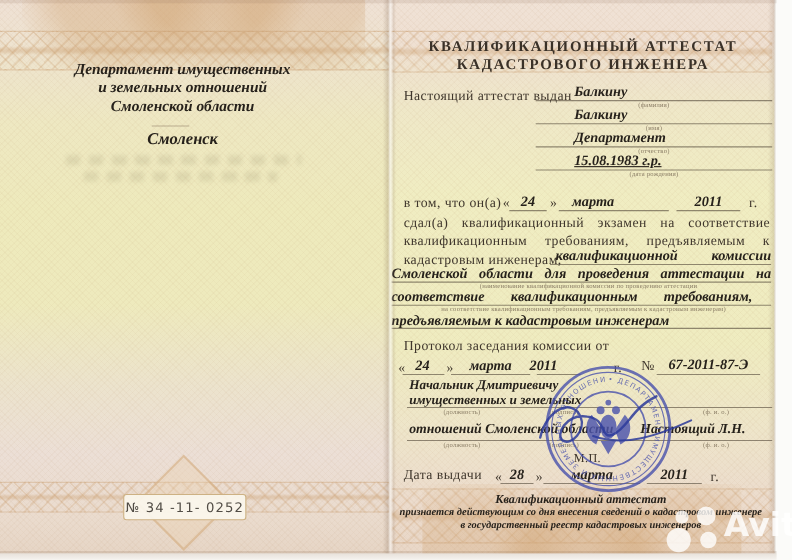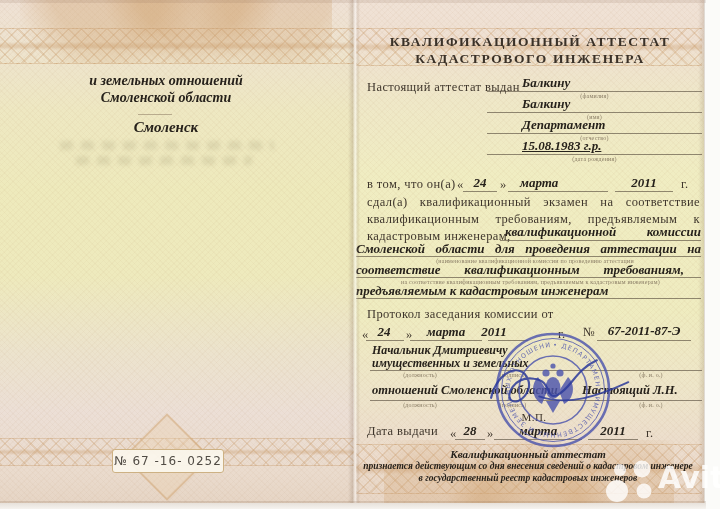--- a/index.html
+++ b/index.html
@@ -43,32 +43,33 @@
 </head>
 <body>
 
 <div id="shot">
 
   <div class="abs" id="left-page">
     <div class="abs texture"></div>
     <div class="abs fan" style="left:20px;top:0;width:312px;height:64px;"></div>
     <div class="abs guilloche" style="left:0;top:28px;width:354px;height:34px;"></div>
 
+    <div class="abs filled ctr" style="left:30px;top:56px;width:272px;font-size:14px;">Департамент имущественных</div>
     <div class="abs filled ctr" style="left:30px;top:73px;width:272px;font-size:14px;">и земельных отношений</div>
     <div class="abs filled ctr" style="left:30px;top:90px;width:272px;font-size:14px;">Смоленской области</div>
     <div class="abs" style="left:138px;top:114px;width:34px;border-top:1px solid rgba(120,100,80,.45);"></div>
     <div class="abs filled ctr" style="left:30px;top:119px;width:272px;font-size:15px;">Смоленск</div>
 
     <div class="abs ghost" style="left:60px;top:141px;width:214px;height:9px;"></div>
     <div class="abs ghost" style="left:76px;top:156px;width:176px;height:9px;"></div>
 
     <div class="abs guilloche" style="left:0;top:438px;width:354px;height:26px;"></div>
     <div class="abs rosette" style="left:136px;top:426px;width:58px;height:58px;"></div>
     <div class="abs" style="left:112px;top:449px;width:110px;height:22px;background:rgba(251,247,238,.92);border:1px solid #cdb183;border-radius:3px;">
-      <div style="font-family:'DejaVu Sans',sans-serif;font-size:12px;letter-spacing:1px;color:#514c45;text-align:center;line-height:22px;">№ 67 -16- 0252</div>
+      <div style="font-family:'DejaVu Sans',sans-serif;font-size:12px;letter-spacing:1px;color:#514c45;text-align:center;line-height:22px;">№ 34 -11- 0252</div>
     </div>
   </div>
 
   <div class="abs" id="right-page">
     <div class="abs texture"></div>
     <div class="abs guilloche" style="left:2px;top:28px;width:346px;height:36px;"></div>
     <div class="abs guilloche" style="left:2px;top:444px;width:346px;height:48px;"></div>
     <div class="abs fan-bottom" style="left:30px;top:440px;width:290px;height:63px;"></div>
   </div>
 

